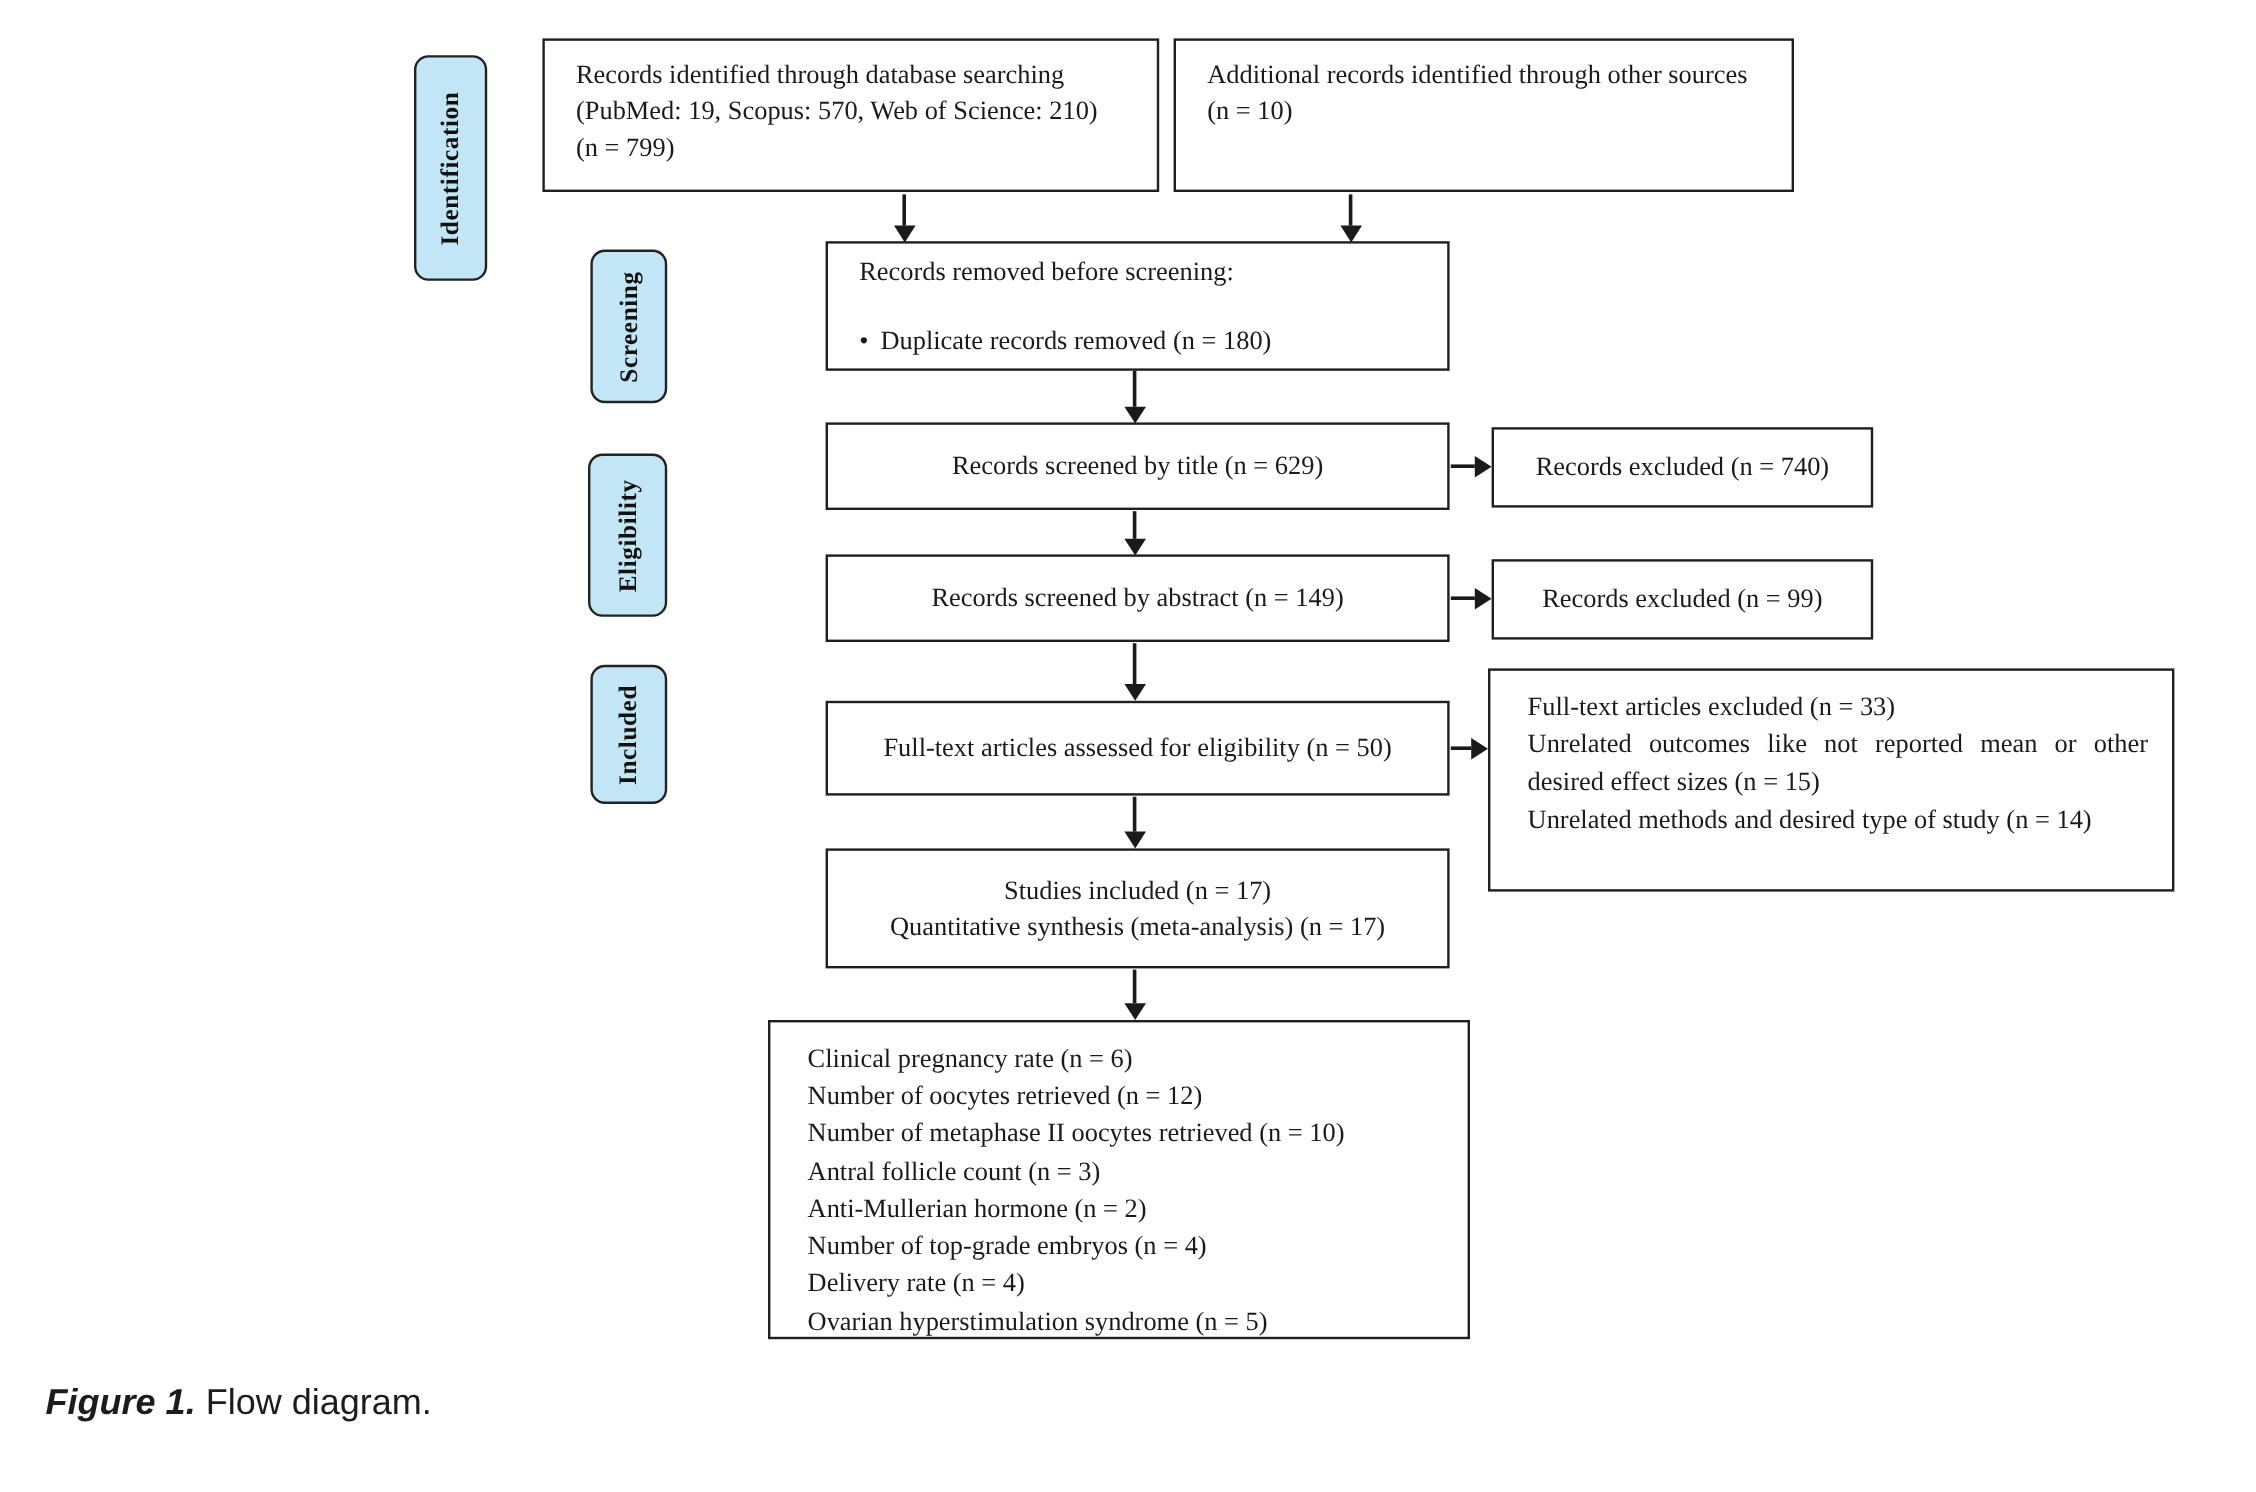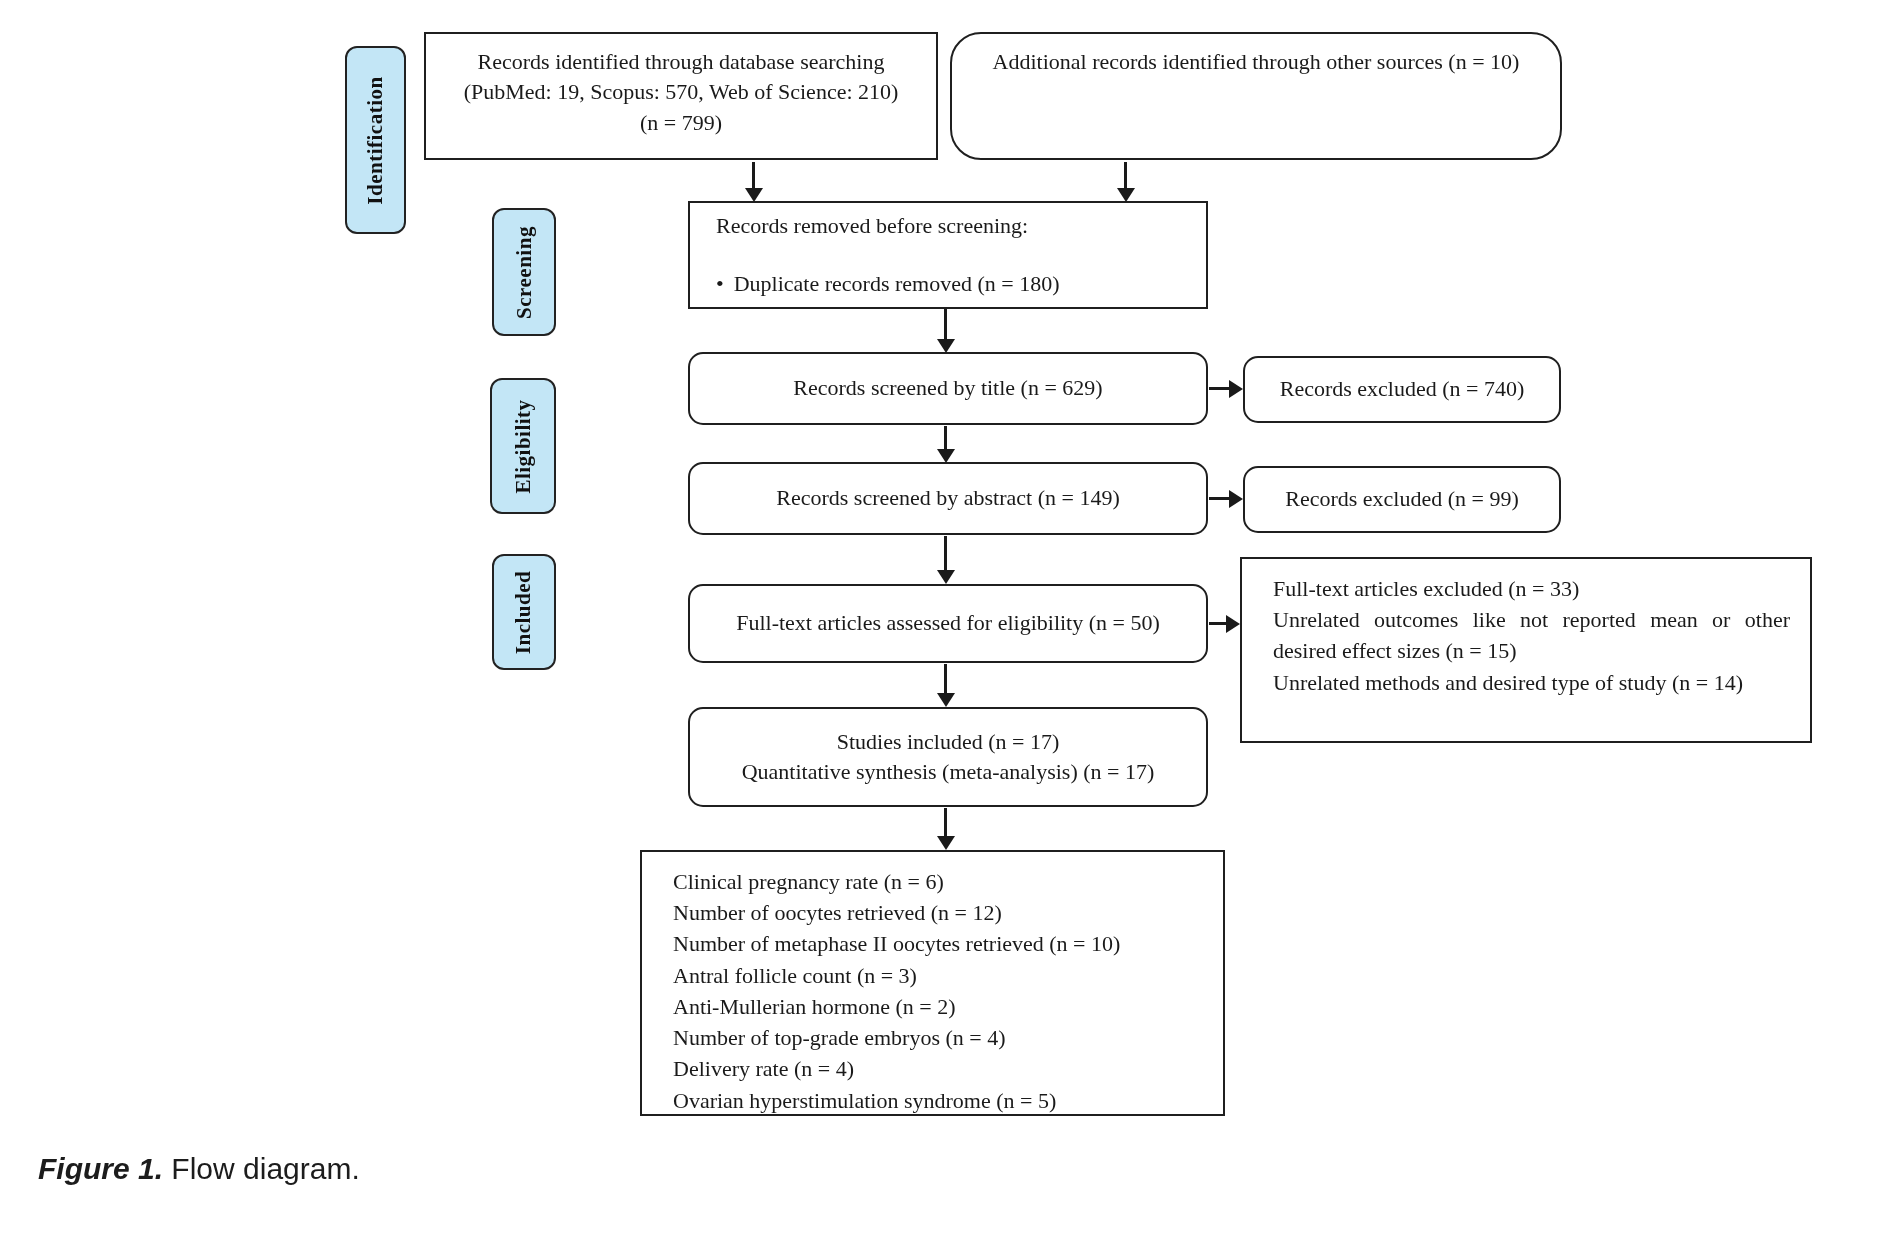--- a/index.html
+++ b/index.html
@@ -34,22 +34,22 @@
 
   
   .fbox {
     position: absolute;
     background: #ffffff;
     border: 2px solid #1f1f1f;
     box-sizing: border-box;
     font-size: 22px;
     line-height: 1.38;
   }
-  .fbox.center { text-align: center; display: flex; flex-direction: column; justify-content: center; padding: 6px 18px; border-radius: 15px; }
-  .fbox.top-center { text-align: center; padding: 13px 26px 6px; }
+  .fbox.center { text-align: center; display: flex; flex-direction: column; justify-content: center; padding: 6px 18px; }
+  .fbox.top-center { padding: 13px 26px 6px; margin-left: 28px; }
   .fbox.leftalign { display: flex; flex-direction: column; justify-content: space-between; padding: 8px 18px 8px 26px; text-align: left; }
   .fbox.list { padding: 14px 20px 8px 31px; text-align: left; }
   .fbox .just { text-align: justify; text-align-last: left; }
 
   .bullet-row { display: flex; }
   .bullet-glyph { margin-right: 10px; }
 
   
   .varrow { position: absolute; width: 3px; background: #1a1a1a; }
   .varrow::after {
@@ -99,21 +99,21 @@
   <div class="stage" style="left:490px; top:378px; width:66px; height:136px;">
     <span>Eligibility</span>
   </div>
   <div class="stage" style="left:492px; top:554px; width:64px; height:116px;">
     <span>Included</span>
   </div>
 
   <div class="fbox top-center" style="left:424px; top:32px; width:514px; height:128px;">
     <div>Records identified through database searching (PubMed: 19, Scopus: 570, Web of Science: 210) (n = 799)</div>
   </div>
-  <div class="fbox top-center" style="left:950px; top:32px; width:612px; height:128px;border-radius:31px;">
+  <div class="fbox top-center" style="left:950px; top:32px; width:517px; height:128px;">
     <div>Additional records identified through other sources (n = 10)</div>
   </div>
 
   <div class="fbox leftalign" style="left:688px; top:201px; width:520px; height:108px;">
     <div>Records removed before screening:</div>
     <div class="bullet-row">
       <span class="bullet-glyph">•</span>
       <span>Duplicate records removed (n = 180)</span>
     </div>
   </div>

